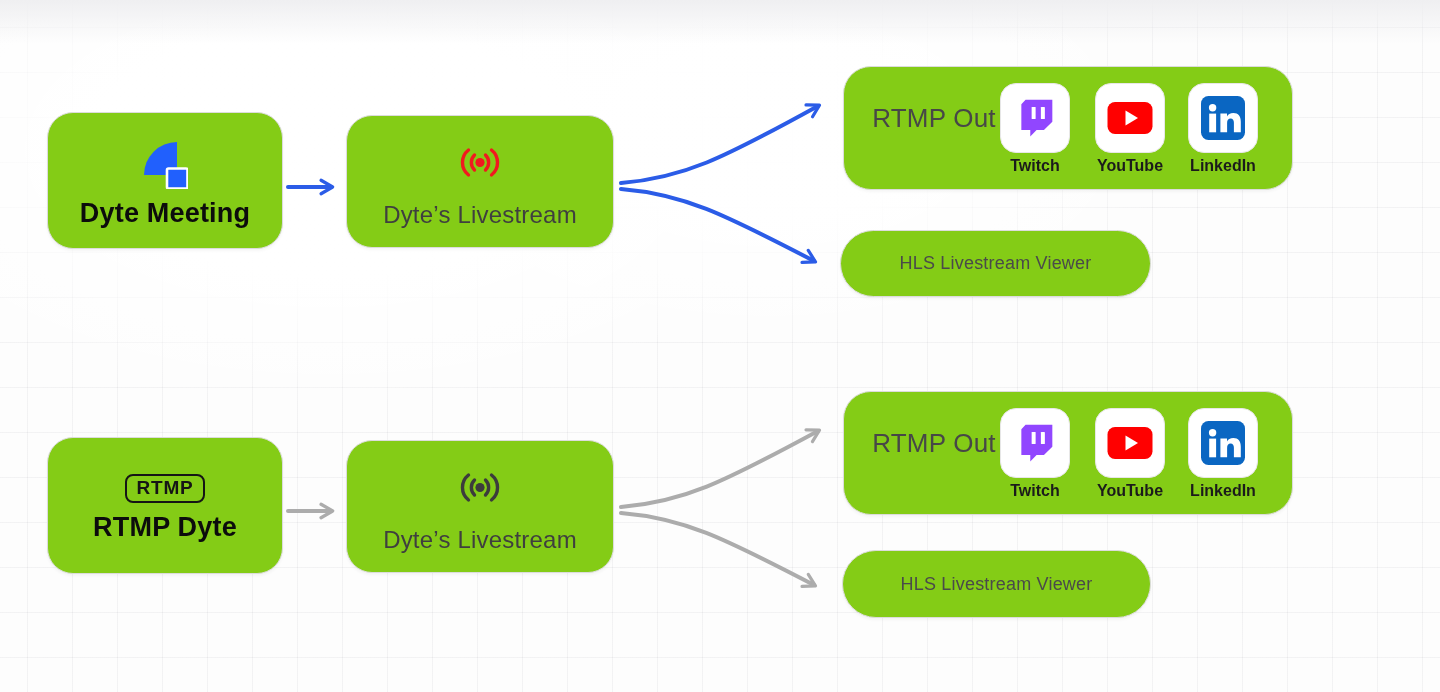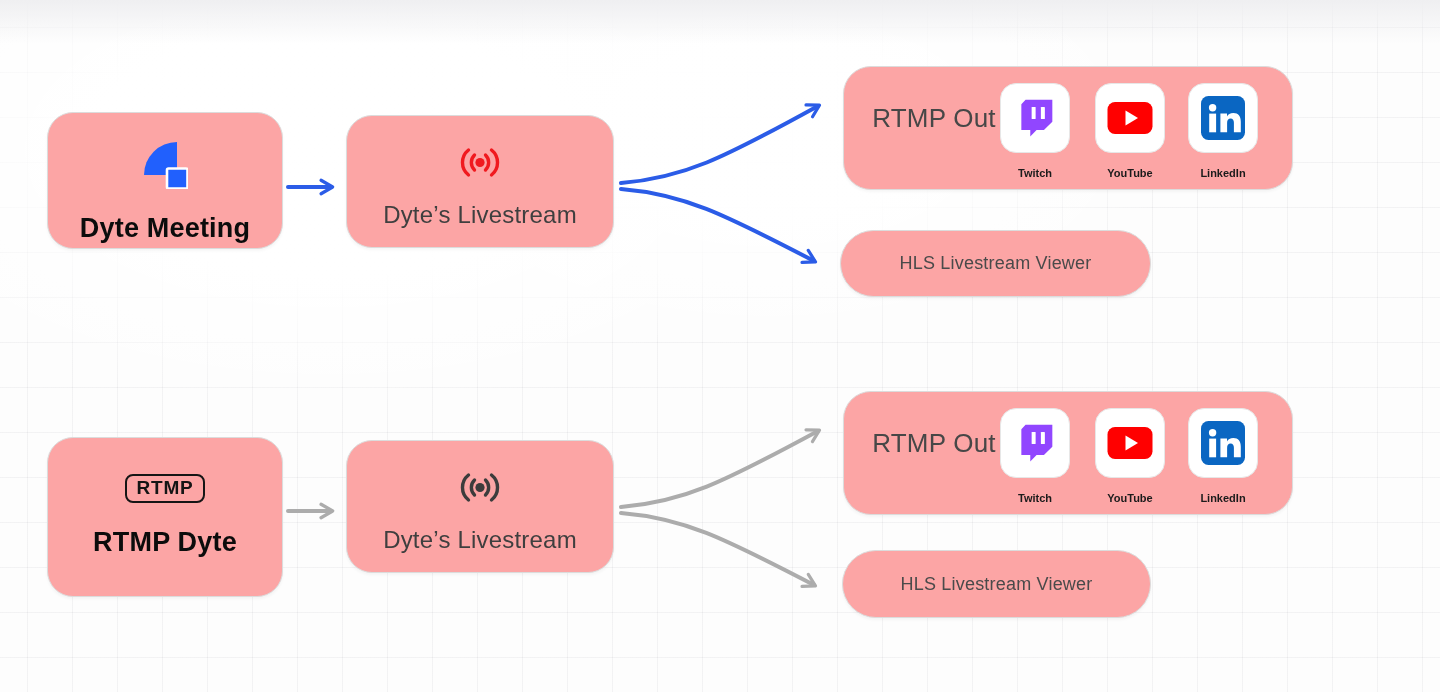--- a/index.html
+++ b/index.html
@@ -20,53 +20,53 @@
   
   .canvas::after{
     content:"";position:absolute;inset:0;pointer-events:none;
     background:
       linear-gradient(180deg,#efeff1 0%, rgba(239,239,241,0) 100%) top/100% 44px no-repeat,
       radial-gradient(640px 330px at 330px 150px, rgba(255,255,255,.99) 38%, rgba(255,255,255,0) 78%),
       radial-gradient(540px 290px at 770px 130px, rgba(255,255,255,.96) 30%, rgba(255,255,255,0) 76%);
   }
   .arrows{position:absolute;inset:0;z-index:2;}
   .node{
-    position:absolute;z-index:3;background:#fca5a5;
+    position:absolute;z-index:3;background:#84cc16;
     border:1.5px solid #dcdcdc;border-radius:26px;
     box-shadow:0 2px 3px rgba(0,0,0,.04);
     display:flex;flex-direction:column;align-items:center;justify-content:flex-start;
     box-sizing:border-box;
   }
   .node-meeting{left:47px;top:112px;width:236px;height:137px;padding-top:28px;}
   .node-livestream-top{left:346px;top:115px;width:268px;height:133px;padding-top:29px;}
   .node-rtmpout-top{left:843px;top:66px;width:450px;height:124px;border-radius:28px;}
   .node-hls-top{left:840px;top:230px;width:311px;height:67px;border-radius:34px;justify-content:center;}
-  .node-rtmpinput{left:47px;top:437px;width:236px;height:160px;padding-top:36px;}
+  .node-rtmpinput{left:47px;top:437px;width:236px;height:137px;padding-top:36px;}
   .node-livestream-bot{left:346px;top:440px;width:268px;height:133px;padding-top:29px;}
   .node-rtmpout-bot{left:843px;top:391px;width:450px;height:124px;border-radius:28px;}
   .node-hls-bot{left:842px;top:550px;width:309px;height:68px;border-radius:34px;justify-content:center;}
 
-  .title-bold{font-size:27px;font-weight:700;color:#0c0c0c;letter-spacing:.2px;margin-top:24px;}
+  .title-bold{font-size:27px;font-weight:700;color:#0c0c0c;letter-spacing:.2px;margin-top:9px;}
   .title-gray{font-size:24px;font-weight:500;color:#3f3f3f;letter-spacing:.2px;margin-top:16px;}
   .hls-label{font-size:18px;font-weight:500;color:#4a4a4a;letter-spacing:.2px;}
   .rtmpout-label{
     position:absolute;left:24px;top:0;height:102px;width:132px;
     display:flex;align-items:center;justify-content:center;
     font-size:26px;font-weight:500;color:#474747;letter-spacing:.2px;
   }
   .badge{
     display:inline-block;border:2.5px solid #151515;border-radius:8px;
     padding:1px 9px 2px;font-size:19px;font-weight:700;color:#151515;letter-spacing:.8px;
   }
   .platform{position:absolute;top:16px;width:70px;text-align:center;}
   .platform .card{
     width:70px;height:70px;background:#fff;border:1.5px solid #e7e7e7;border-radius:16px;
     display:flex;align-items:center;justify-content:center;box-sizing:border-box;
   }
-  .platform .plabel{margin-top:14px;font-size:11px;font-weight:700;color:#1b1b1b;}
+  .platform .plabel{margin-top:4px;font-size:16px;font-weight:700;color:#1b1b1b;}
   .p0{left:156px;} .p1{left:251px;text-align:center;} .p2{left:344px;}
   .logo-wrap{height:48px;display:flex;align-items:center;}
 </style>
 </head>
 <body>
 
 <div class="canvas">
 
   <svg class="arrows" width="1440" height="692" viewBox="0 0 1440 692">
     <defs>

